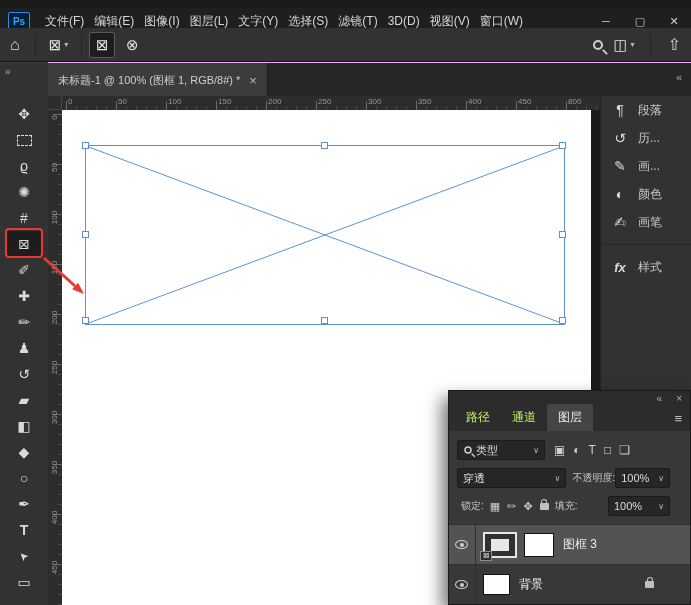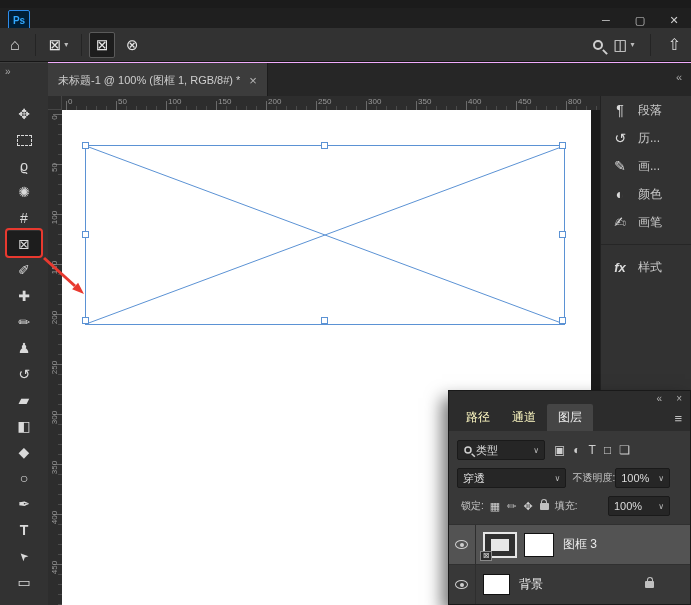--- a/index.html
+++ b/index.html
@@ -2,21 +2,21 @@
 <html><head>
 <meta charset="utf-8">
 <style>
   *{margin:0;padding:0;box-sizing:border-box}
   html,body{width:691px;height:605px;overflow:hidden;background:#1b1b1b;
     font-family:"Liberation Sans","DejaVu Sans",sans-serif}
   .app{position:absolute;left:0;top:0;width:691px;height:605px;color:#d0d0d0;font-size:12px}
 
   
   .titlebar{position:absolute;left:0;top:8px;width:691px;height:28px;background:#1f1f1f;
-    border-bottom:4px solid #5eead4;display:flex;align-items:center}
+    border-bottom:1px solid #5eead4;display:flex;align-items:center}
   .ps-logo{width:22px;height:20px;margin-left:8px;background:#001e36;color:#31a8ff;
     border:1px solid #2d8ceb;border-radius:2px;font-size:10px;font-weight:bold;
     display:flex;align-items:center;justify-content:center}
   .menus{display:flex;margin-left:10px}
   .menu{padding:0 5px;line-height:27px;font-size:12px;color:#d6d6d6;white-space:nowrap}
   .win-controls{margin-left:auto;display:flex}
   .win-controls span{width:34px;text-align:center;line-height:27px;font-size:11px;color:#cfcfcf}
 
   
   .optionsbar{position:absolute;left:0;top:28px;width:691px;height:34px;background:#323232;
@@ -86,21 +86,21 @@
   .ri-icon{width:18px;text-align:center;font-size:14px;color:#dadada}
   .rail-sep{height:1px;background:#262626;margin:8px 0}
   .fx{font-style:italic;font-weight:bold;font-size:13px;font-family:Liberation Sans, sans-serif}
 
   
   .layers-panel{position:absolute;left:448px;top:390px;width:243px;height:215px;background:#383838;
     border:1px solid #191919;box-shadow:-6px 8px 16px rgba(0,0,0,.55);z-index:6;overflow:hidden}
   .lp-header{height:14px;background:#2c2c2c;display:flex;justify-content:flex-end;align-items:center;
     gap:14px;padding-right:8px;font-size:10px;color:#b0b0b0}
   .lp-tabs{height:26px;background:#2c2c2c;display:flex;align-items:flex-end;padding-left:6px;position:relative}
-  .ptab{padding:5px 11px;font-size:12px;color:#fef9c3}
+  .ptab{padding:5px 11px;font-size:12px;color:#bef264}
   .ptab.active{background:#454545;color:#ececec;border-radius:2px 2px 0 0}
   .lp-menu{position:absolute;right:8px;top:6px;color:#c0c0c0;font-size:13px}
   .lp-row{display:flex;align-items:center;padding:0 20px 0 8px}
   .field{background:#262626;border:1px solid #1a1a1a;border-radius:2px;display:flex;align-items:center;
     padding:0 5px;height:20px;font-size:11px;color:#dcdcdc;gap:4px}
   .chev{margin-left:auto;font-size:8px;color:#b9b9b9}
   .kind-field{width:88px}
   .filter-icons{display:flex;gap:8px;margin-left:9px;color:#cfcfcf;font-size:12px;align-items:center}
   .blend-field{width:112px}
   .lbl{margin-left:6px;font-size:10px;color:#c6c6c6;white-space:nowrap}
@@ -132,20 +132,32 @@
     border-radius:4px;z-index:10}
   .annot-arrow{position:absolute;left:0;top:0;z-index:10;pointer-events:none}
 </style>
 </head>
 <body>
 
 <div class="app">
 
   <div class="titlebar">
     <div class="ps-logo">Ps</div>
+    <div class="menus">
+      <span class="menu">文件(F)</span>
+      <span class="menu">编辑(E)</span>
+      <span class="menu">图像(I)</span>
+      <span class="menu">图层(L)</span>
+      <span class="menu">文字(Y)</span>
+      <span class="menu">选择(S)</span>
+      <span class="menu">滤镜(T)</span>
+      <span class="menu">3D(D)</span>
+      <span class="menu">视图(V)</span>
+      <span class="menu">窗口(W)</span>
+    </div>
     <div class="win-controls">
       <span>─</span>
       <span>▢</span>
       <span>✕</span>
     </div>
   </div>
 
   <div class="optionsbar">
     <span class="ob-icon">⌂</span>
     <span class="ob-sep"></span>

